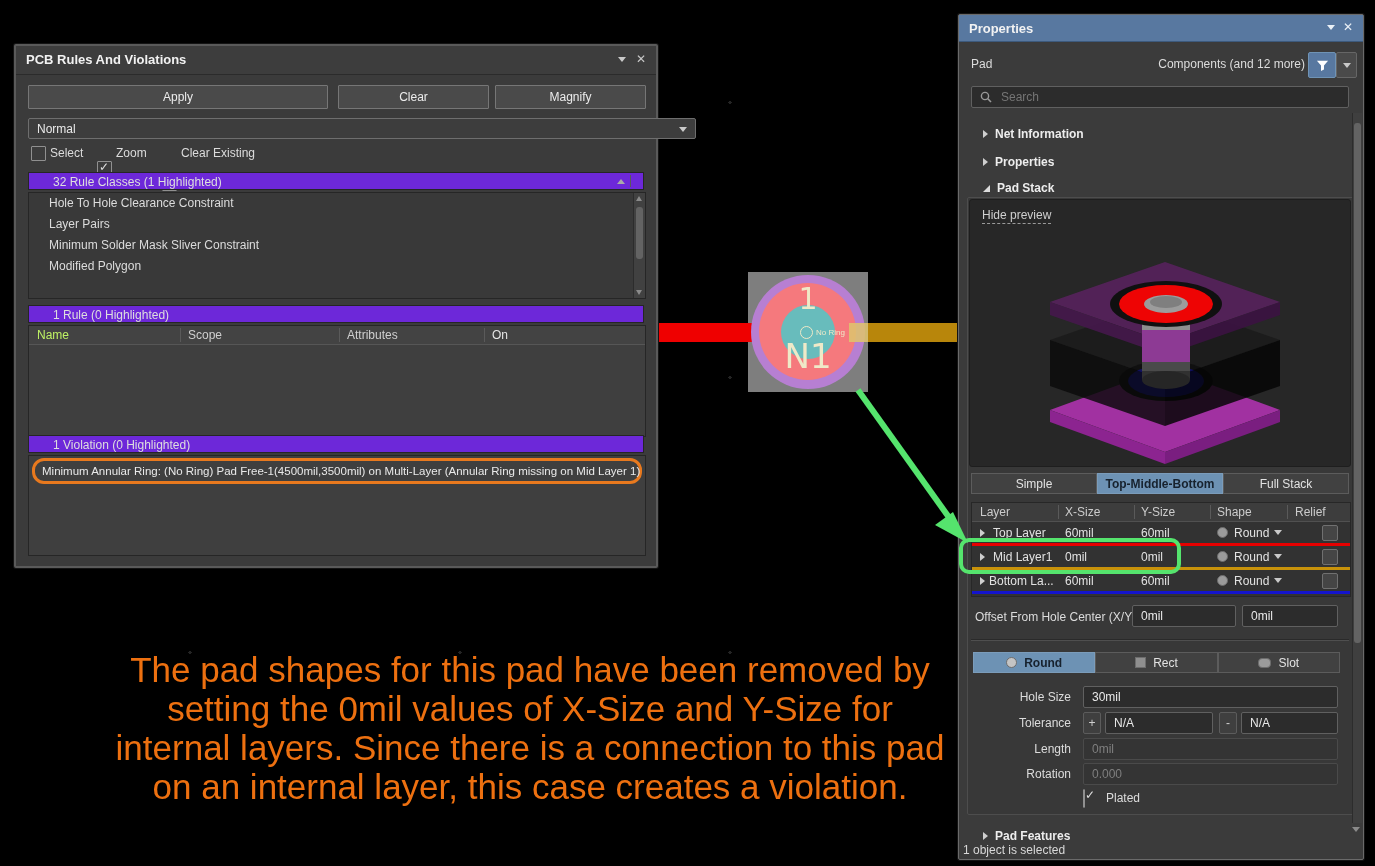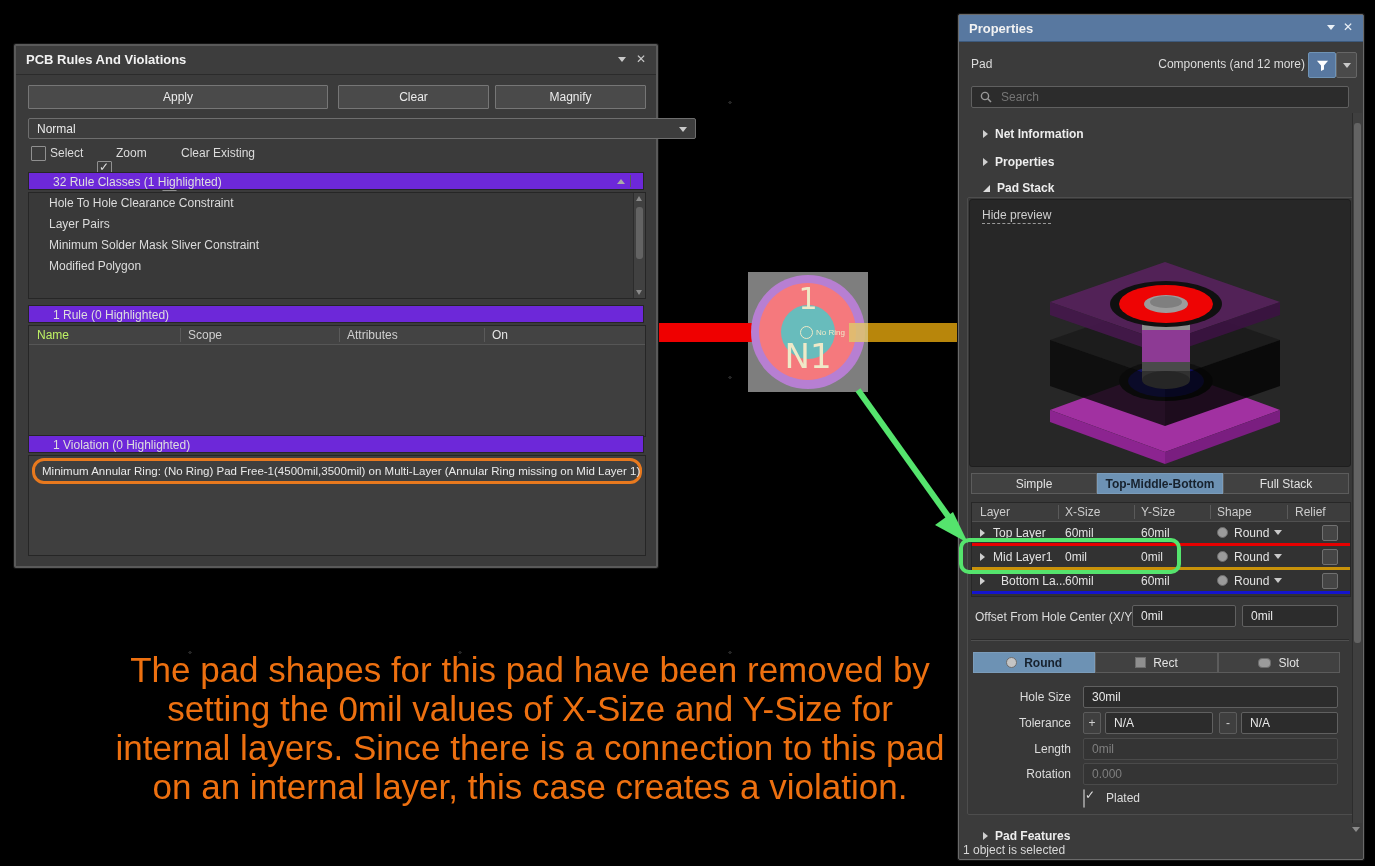--- a/index.html
+++ b/index.html
@@ -270,21 +270,21 @@
       <span class="name" style="position:absolute;left:169px;">0mil</span>
       <span class="radio-dot" style="position:absolute;left:245px;"></span>
       <span class="name" style="position:absolute;left:262px;">Round</span>
       <span class="tri-down" style="position:absolute;left:302px;top:8px;"></span>
       <span class="relief-cb" style="position:absolute;left:350px;"></span>
     </div>
     <div class="abs" style="left:0;top:64px;width:378px;height:3px;background:#c8920a;"></div>
 
     <div class="lrow" style="top:67px;height:21px;">
       <span class="tri-right" style="margin-left:8px;"></span>
-      <span class="name" style="margin-left:16px;">Bottom La...</span>
+      <span class="name" style="margin-left:4px;">Bottom La...</span>
       <span class="name" style="position:absolute;left:93px;">60mil</span>
       <span class="name" style="position:absolute;left:169px;">60mil</span>
       <span class="radio-dot" style="position:absolute;left:245px;"></span>
       <span class="name" style="position:absolute;left:262px;">Round</span>
       <span class="tri-down" style="position:absolute;left:302px;top:8px;"></span>
       <span class="relief-cb" style="position:absolute;left:350px;"></span>
     </div>
     <div class="abs" style="left:0;top:88px;width:378px;height:3px;background:#1414cc;"></div>
   </div>
 

